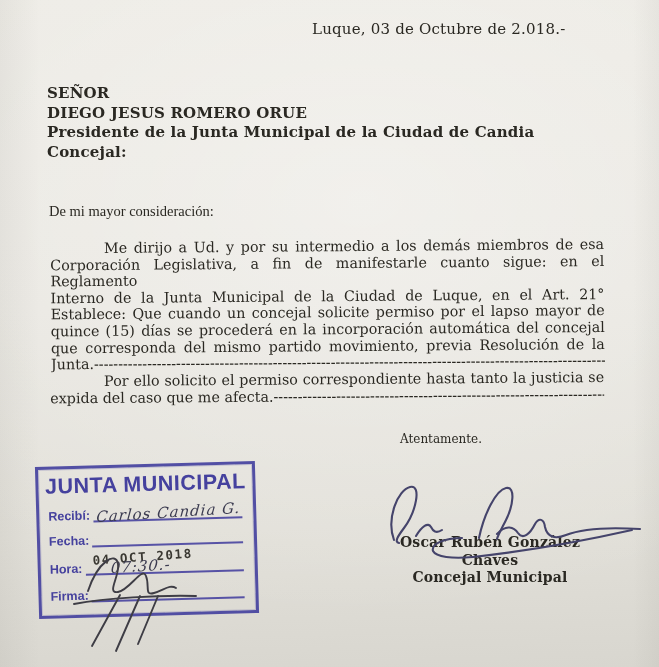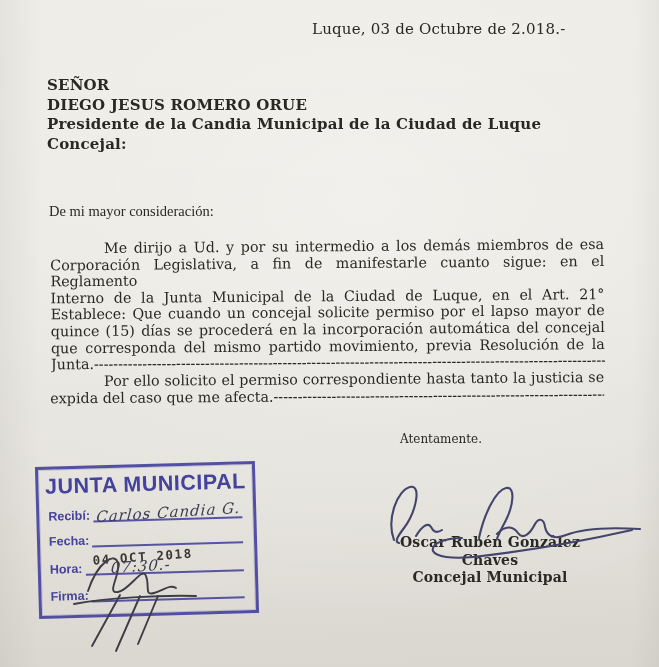--- a/index.html
+++ b/index.html
@@ -15,21 +15,21 @@
     color:#2a2822;
   }
   .vignette{
     position:absolute;inset:0;pointer-events:none;
     background:
       radial-gradient(ellipse 120% 120% at 50% 45%, rgba(0,0,0,0) 62%, rgba(60,58,50,0.10) 100%),
       linear-gradient(90deg, rgba(70,68,60,0.06) 0%, rgba(0,0,0,0) 6%, rgba(0,0,0,0) 96%, rgba(70,68,60,0.05) 100%);
   }
   .abs{position:absolute;}
   .date{left:312px;top:20px;font-size:15px;letter-spacing:.2px;}
-  .addressee{left:47px;top:76px;font-size:15px;font-weight:bold;line-height:19.5px;letter-spacing:.2px;}
+  .addressee{left:47px;top:84px;font-size:15px;font-weight:bold;line-height:19.5px;letter-spacing:.2px;}
   .greeting{left:49px;top:203px;font-size:14.5px;font-family:Liberation Serif, serif;}
   .para{left:50px;width:554px;font-size:14.3px;line-height:16.6px;transform:rotate(-0.45deg);transform-origin:top right;}
   .para1{top:236px;}
   .para2{top:369px;}
   .jline{text-align:justify;text-align-last:justify;}
   .indent{padding-left:54px;}
   .dashline{white-space:nowrap;overflow:hidden;text-align:left;text-align-last:left;}
   .closing{left:400px;top:432px;font-size:12px;}
   .signer{left:374px;top:534px;width:232px;text-align:center;font-weight:bold;font-size:14px;line-height:17.5px;letter-spacing:.2px;}
   .sig-svg{left:376px;top:472px;width:272px;height:104px;z-index:4;pointer-events:none;}
@@ -74,21 +74,21 @@
 <body>
 
 <div class="page">
   <div class="vignette"></div>
 
   <div class="abs date">Luque, 03 de Octubre de 2.018.-</div>
 
   <div class="abs addressee">
     <div>SEÑOR</div>
     <div>DIEGO JESUS ROMERO ORUE</div>
-    <div>Presidente de la Candia Municipal de la Ciudad de Luque</div>
+    <div>Presidente de la Junta Municipal de la Ciudad de Candia</div>
     <div>Concejal:</div>
   </div>
 
   <div class="abs greeting">De mi mayor consideración:</div>
 
   <div class="abs para para1">
     <div class="jline indent">Me dirijo a Ud. y por su intermedio a los demás miembros de esa</div>
     <div class="jline">Corporación Legislativa, a fin de manifestarle cuanto sigue: en el Reglamento</div>
     <div class="jline">Interno de la Junta Municipal de la Ciudad de Luque, en el Art. 21°</div>
     <div class="jline">Establece: Que cuando un concejal solicite permiso por el lapso mayor de</div>

